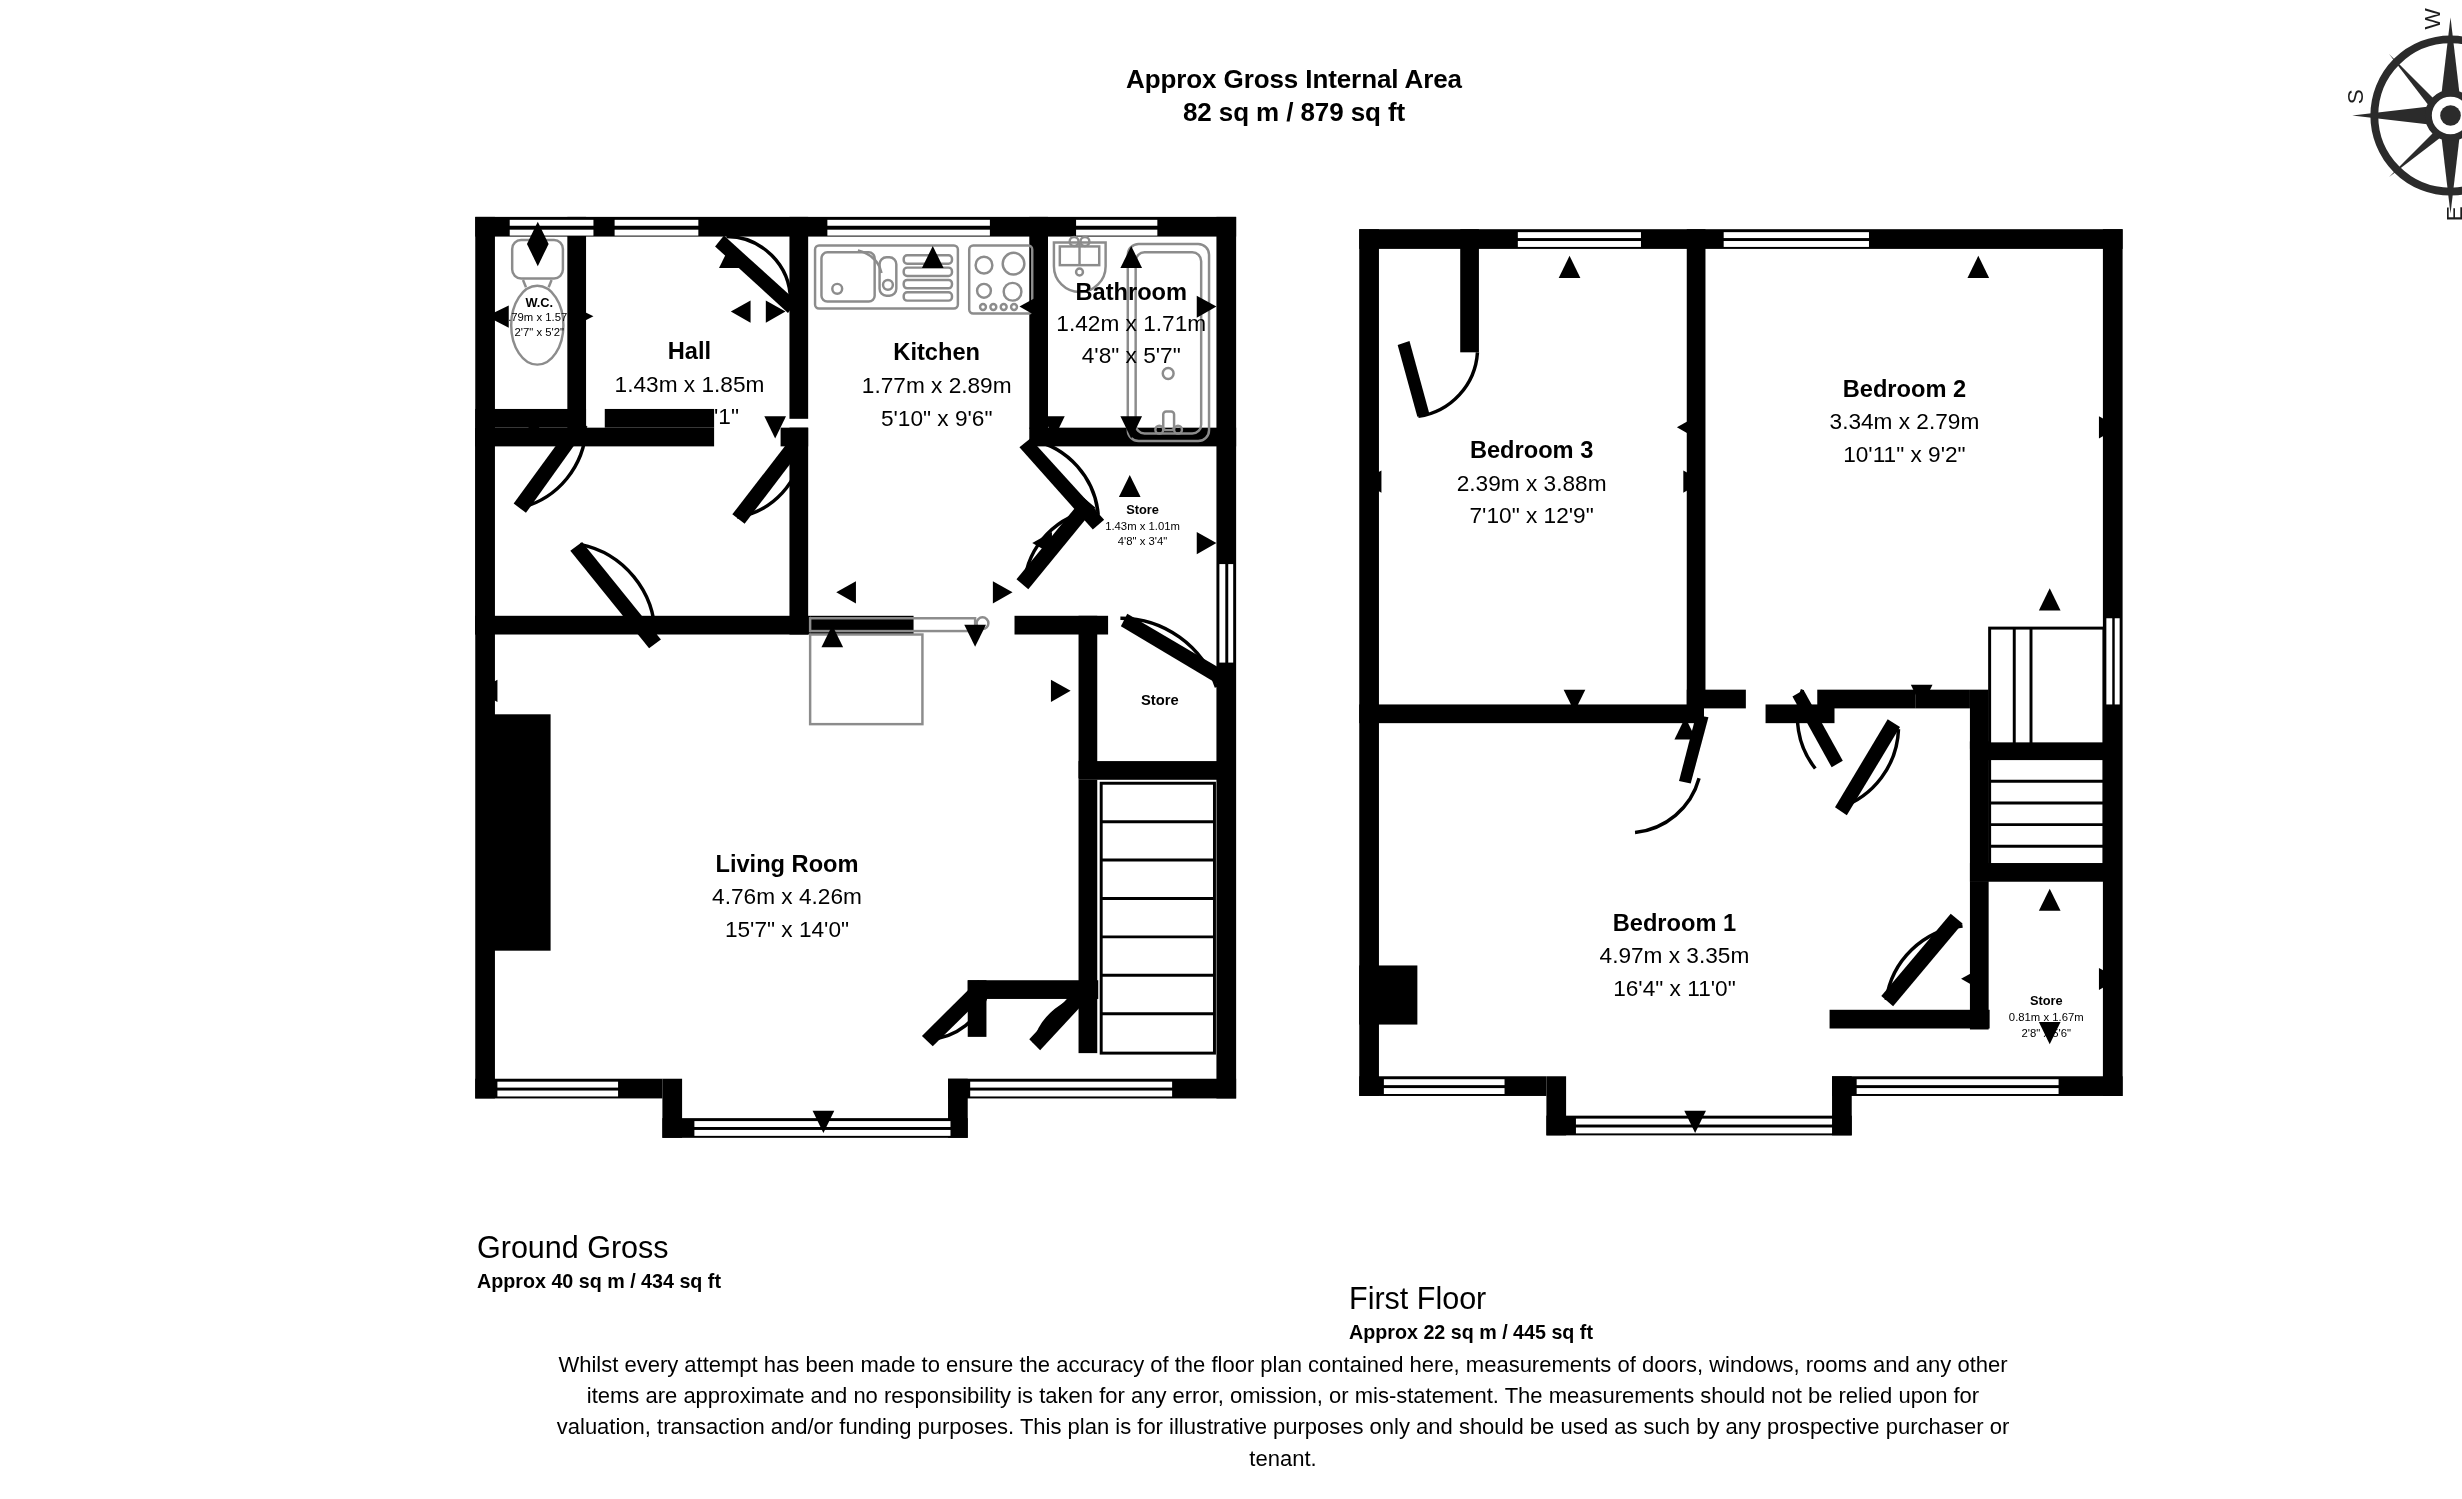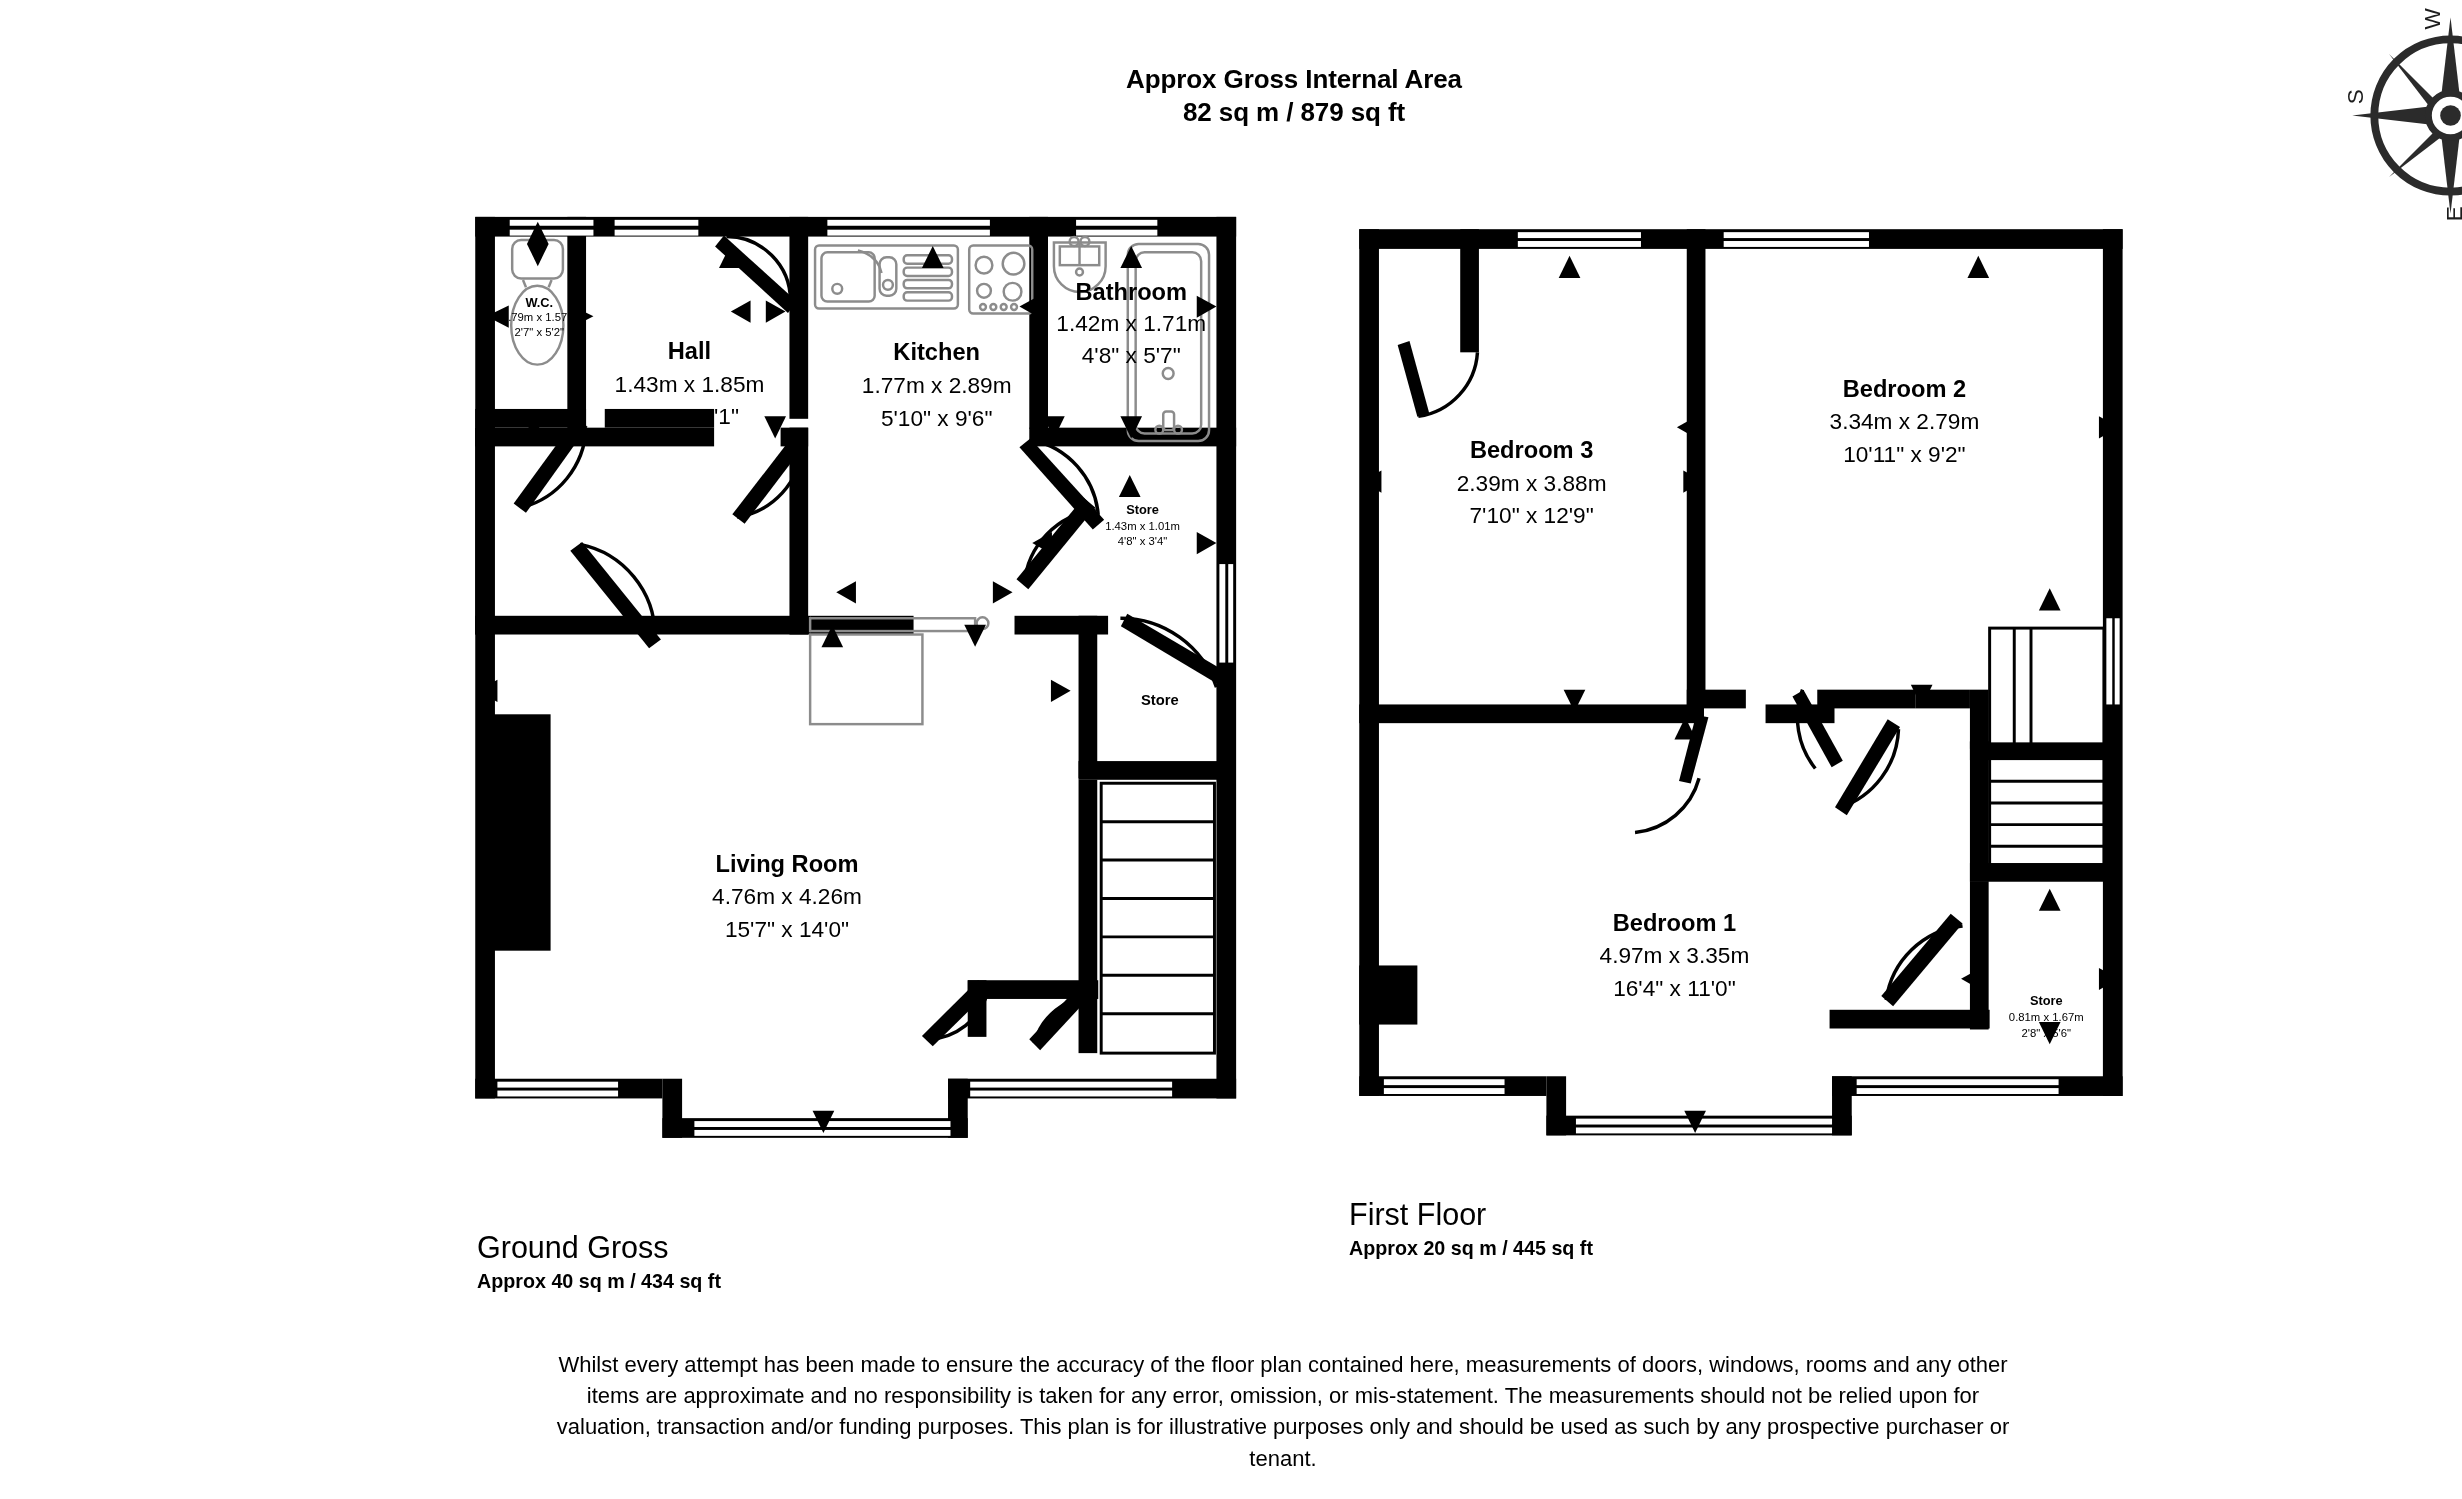--- a/index.html
+++ b/index.html
@@ -54,21 +54,21 @@
     white-space: nowrap;
   }
   .floor-caption .fc-sub {
     font-size: 19.7px;
     font-weight: bold;
     line-height: 1.05;
     margin-top: 8px;
     white-space: nowrap;
   }
   #gf-caption { left: 477px; top: 1231px; }
-  #ff-caption { left: 1349px; top: 1198px; }
+  #ff-caption { left: 1349px; top: 1282px; }
   
   .disclaimer {
     position: absolute;
     left: 537px;
     top: 1349px;
     width: 1492px;
     text-align: center;
     font-size: 22px;
     line-height: 1.42;
   }
@@ -485,19 +485,19 @@
     </g>
   </svg>
 
   <div class="floor-caption" id="gf-caption">
     <div class="fc-title">Ground Gross</div>
     <div class="fc-sub">Approx 40 sq m / 434 sq ft</div>
   </div>
 
   <div class="floor-caption" id="ff-caption">
     <div class="fc-title">First Floor</div>
-    <div class="fc-sub">Approx 20 sq m / 445 sq ft</div>
+    <div class="fc-sub">Approx 22 sq m / 445 sq ft</div>
   </div>
 
   <div class="disclaimer">Whilst every attempt has been made to ensure the accuracy of the floor plan contained here, measurements of doors, windows, rooms and any other items are approximate and no responsibility is taken for any error, omission, or mis-statement. The measurements should not be relied upon for valuation, transaction and/or funding purposes. This plan is for illustrative purposes only and should be used as such by any prospective purchaser or tenant.</div>
 
 </div>
 
 
 </body></html>

